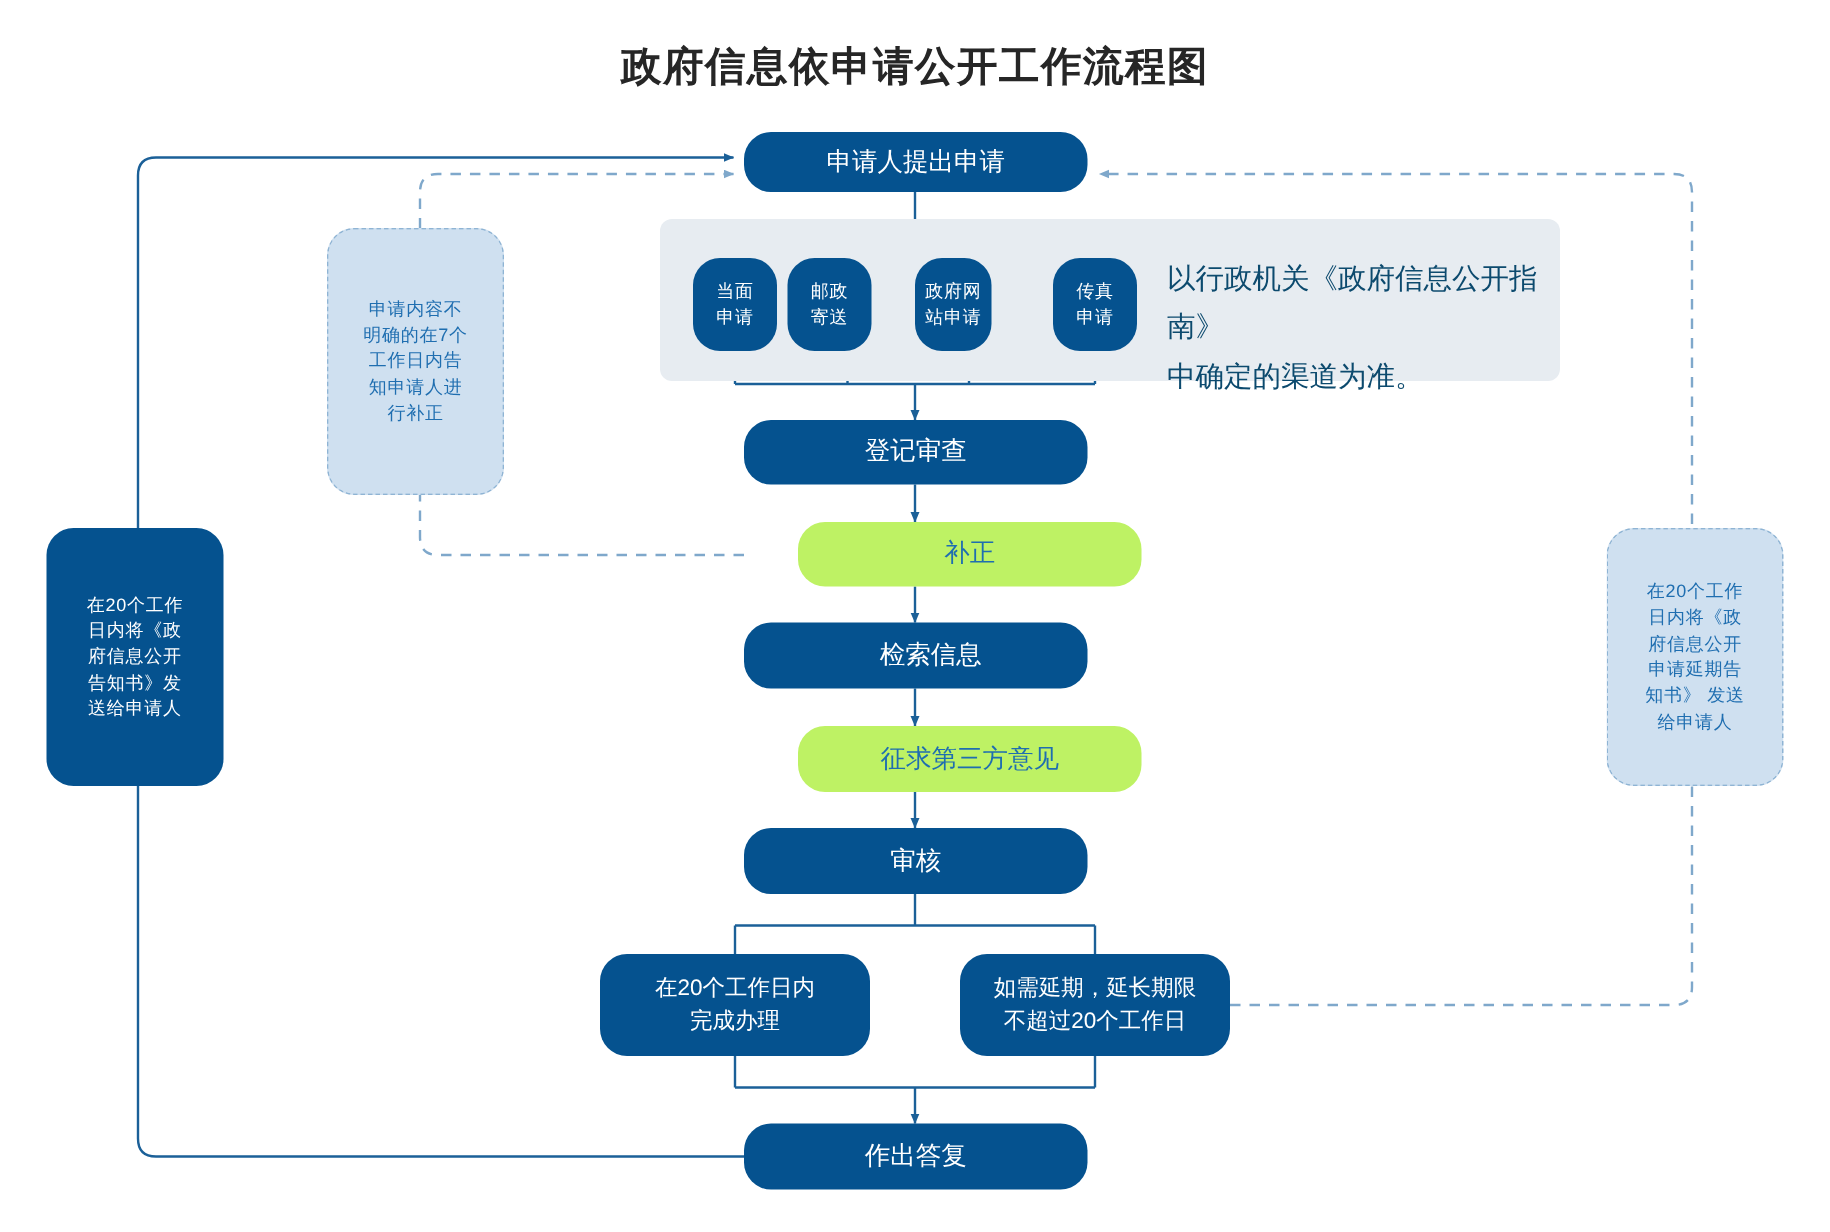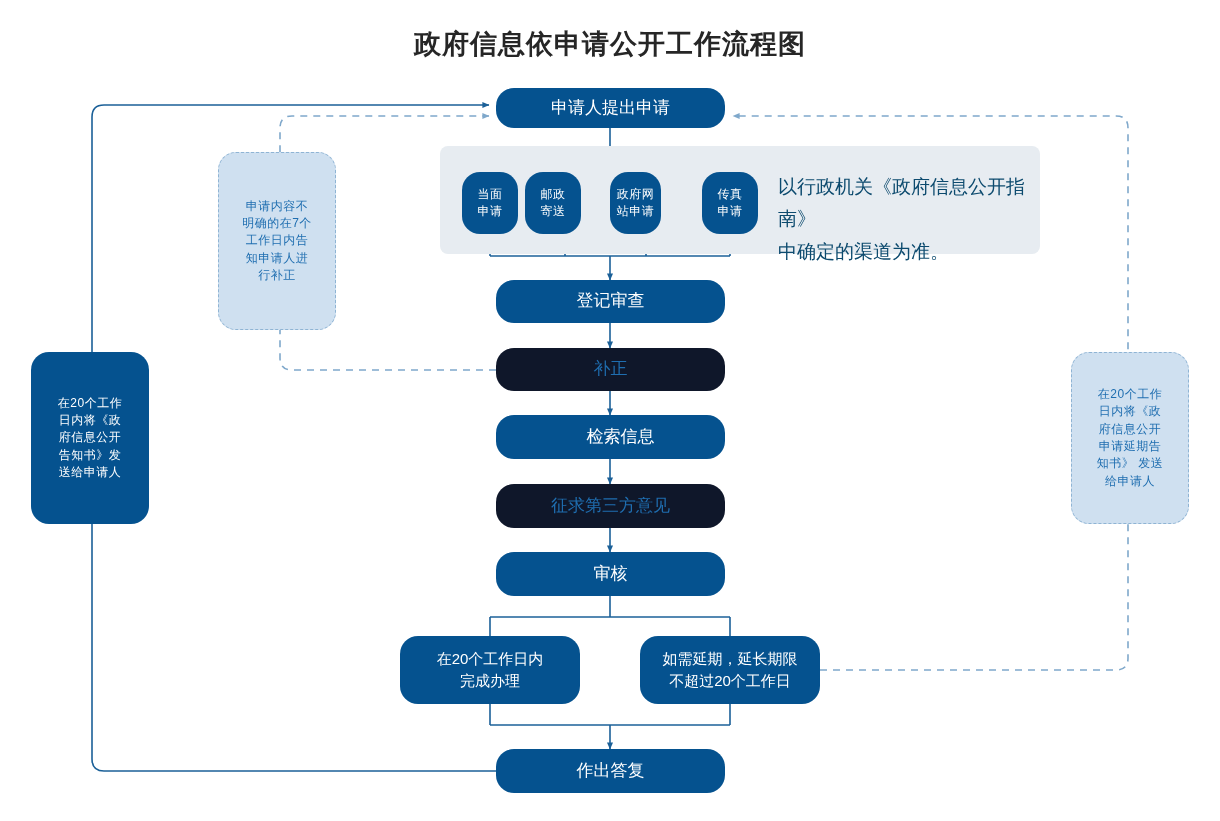--- a/index.html
+++ b/index.html
@@ -45,22 +45,23 @@
   .node.dark{
     background:#05528f;
     color:#ffffff;
   }
   .node.light{
     background:#cfe0f0;
     color:#1f6eb0;
     border:1px dashed #8fb4d4;
   }
   .node.lightsolid{
-    background:#0f172a;
+    background:#bef264;
     color:#1f6eb0;
+    margin-left:36px;
   }
   
   .panel{
     position:absolute;
     background:#e7ecf1;
     border-radius:8px;
   }
   .panel-note{
     position:absolute;
     color:#0c4a6e;

